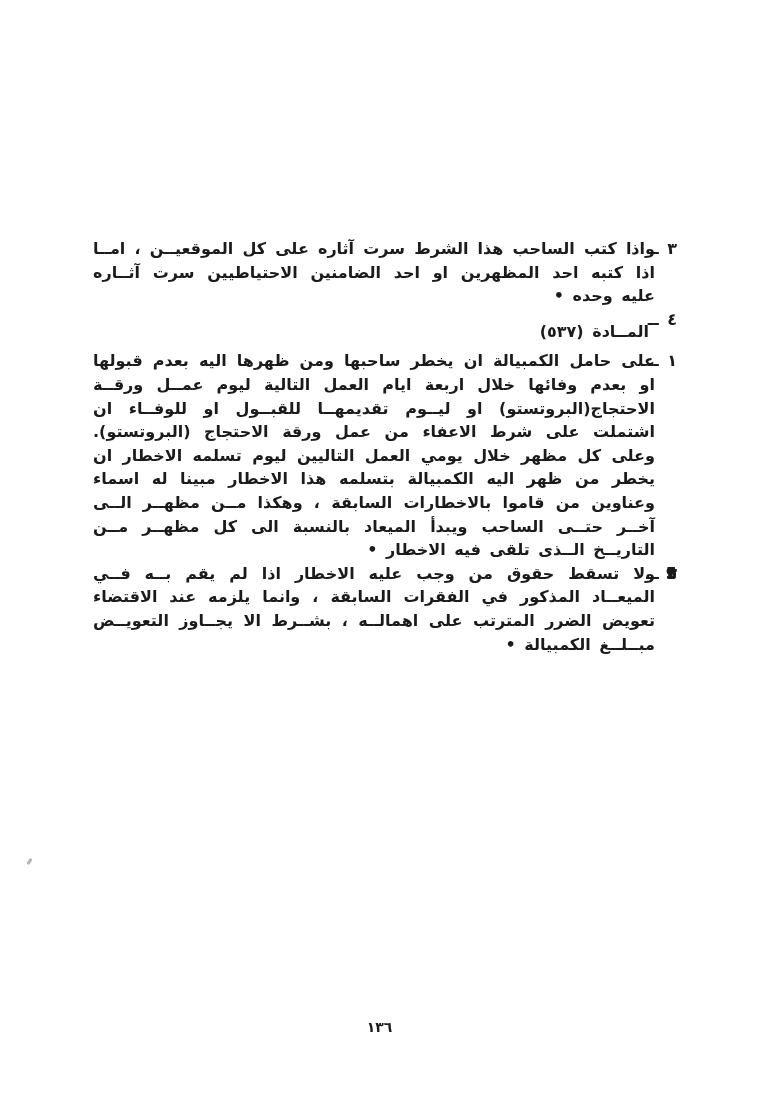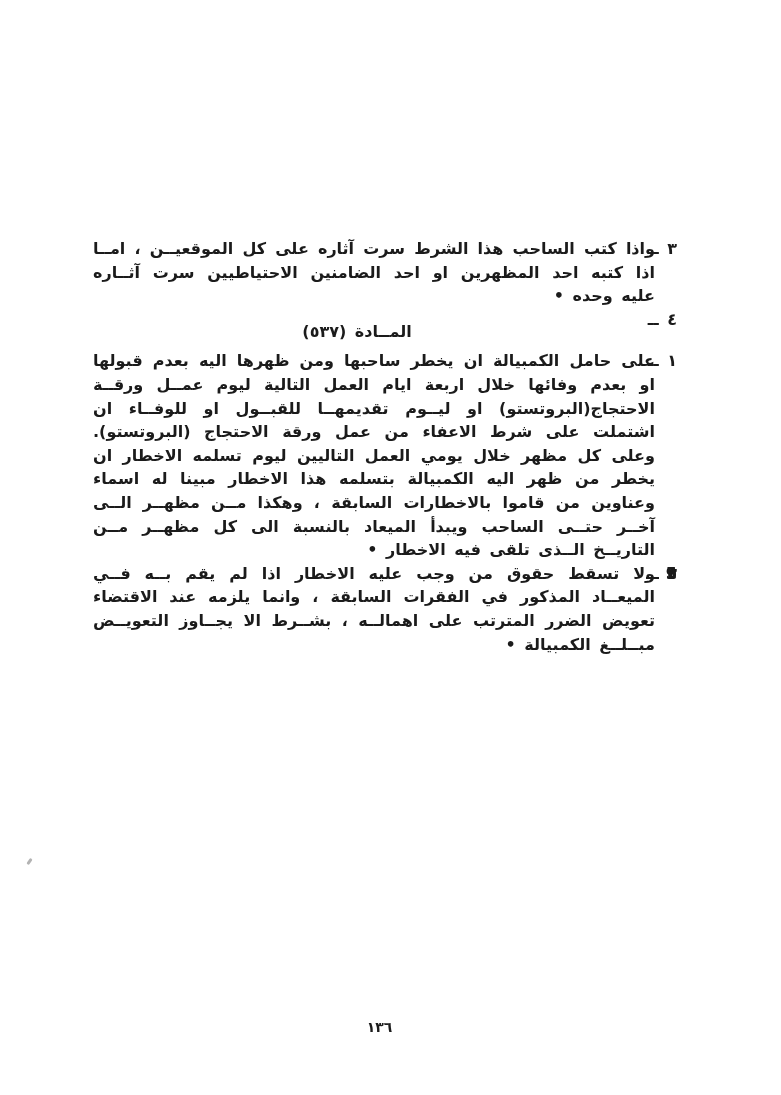--- a/index.html
+++ b/index.html
@@ -32,25 +32,25 @@
     position: relative;
     padding-right: 38px;
   }
   .item .marker {
     position: absolute;
     right: 16px;
     top: 0;
     white-space: nowrap;
   }
   .article-heading {
-    text-align: center;
+    text-align: right;
     font-weight: bold;
     margin: 12px 0 6px 0;
     position: relative;
-    right: 36px; 
+    right: 44px; 
   }
   .page-number {
     position: absolute;
     top: 1019px;
     left: 0;
     right: 0;
     text-align: center;
     direction: rtl;
     font-size: 14px;
     font-weight: bold;

